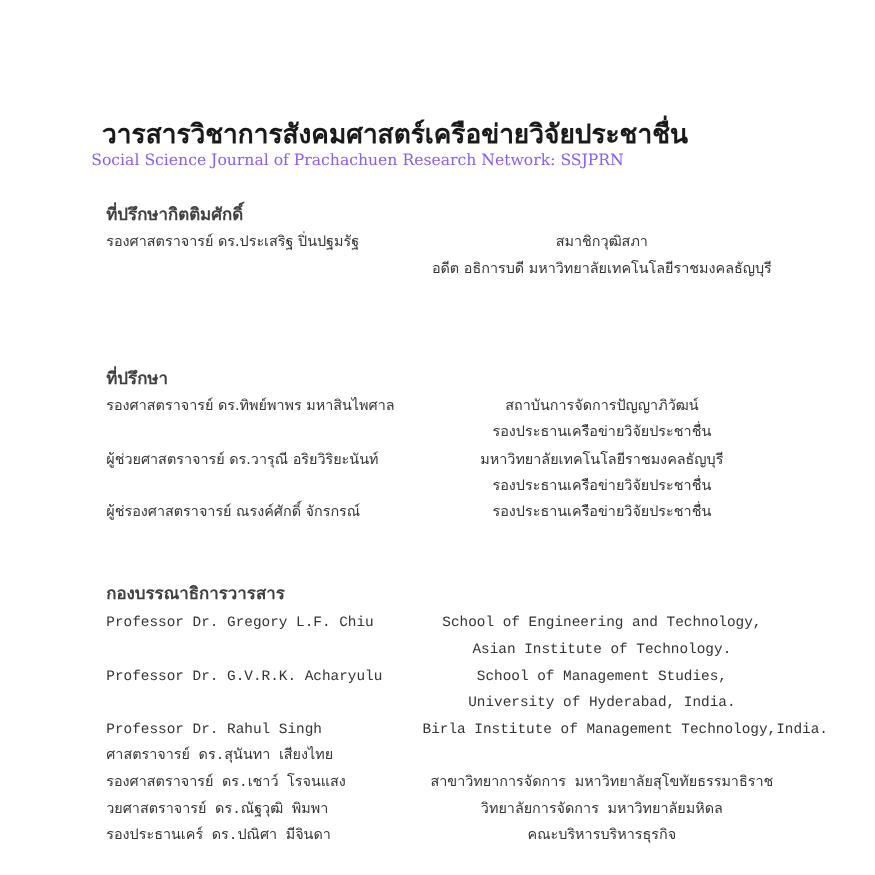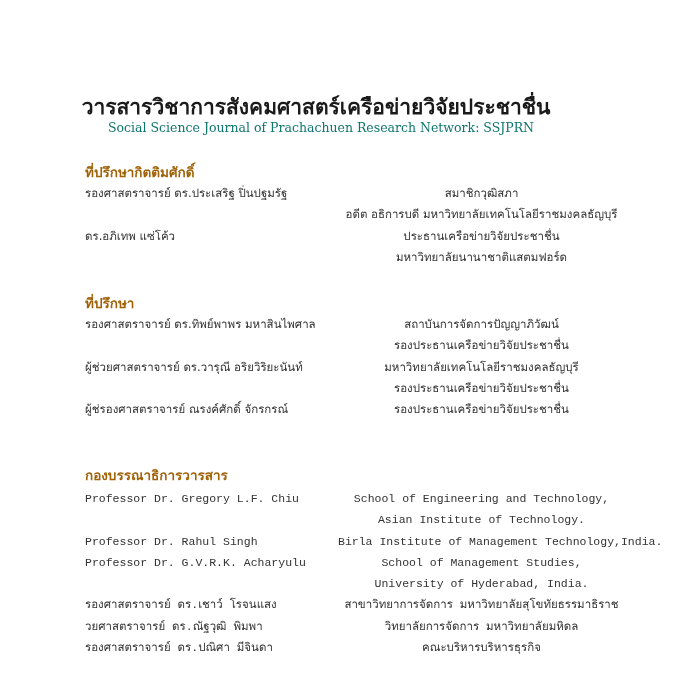--- a/index.html
+++ b/index.html
@@ -1,48 +1,41 @@
 <!DOCTYPE html>
 <html><head>
   <meta charset="utf-8">
   <style>
     html, body { margin: 0; padding: 0; background: #ffffff; }
     body { width: 700px; height: 700px; position: relative; overflow: hidden;
            font-family: "DejaVu Sans", "Liberation Sans", sans-serif; color: #222; }
     .title { position: absolute; left: 0; width: 632px; top: 90px; text-align: center;
              font-size: 21px; font-weight: bold; color: #1a1a1a; letter-spacing: 0px; }
     .subtitle { position: absolute; left: 0; width: 572px; top: 120px; text-align: center;
-                font-family: "DejaVu Serif", "Liberation Serif", serif; font-size: 12.5px; color: #0f766e; margin-left: 35px; }
+                font-family: "DejaVu Serif", "Liberation Serif", serif; font-size: 12.5px; color: #8b5cf6; }
     .section { position: absolute; left: 85px; width: 540px; }
-    .heading { font-size: 13.5px; font-weight: bold; color: #a16207; height: 22px; line-height: 22px; }
+    .heading { font-size: 13.5px; font-weight: bold; color: #404040; height: 22px; line-height: 22px; }
     .row { display: flex; font-size: 11.5px; line-height: 21.3px; color: #333; }
     .row .name { width: 253px; flex: none; white-space: nowrap; }
     .row .aff { flex: 1; white-space: nowrap; text-align: center; }
     .aff-line { display: block; }
   </style>
 </head>
 <body>
 
 <div class="title">วารสารวิชาการสังคมศาสตร์เครือข่ายวิจัยประชาชื่น</div>
 <div class="subtitle">Social Science Journal of Prachachuen Research Network: SSJPRN</div>
 
 <div class="section" style="top:161px;">
   <div class="heading">ที่ปรึกษากิตติมศักดิ์</div>
   <div class="row">
     <span class="name">รองศาสตราจารย์ ดร.ประเสริฐ ปิ่นปฐมรัฐ</span>
     <span class="aff">
       <span class="aff-line">สมาชิกวุฒิสภา</span>
       <span class="aff-line">อดีต อธิการบดี มหาวิทยาลัยเทคโนโลยีราชมงคลธัญบุรี</span>
-    </span>
-  </div>
-  <div class="row">
-    <span class="name">ดร.อภิเทพ แซ่โค้ว</span>
-    <span class="aff">
-      <span class="aff-line">ประธานเครือข่ายวิจัยประชาชื่น</span>
-      <span class="aff-line">มหาวิทยาลัยนานาชาติแสตมฟอร์ด</span>
     </span>
   </div>
 </div>
 
 <div class="section" style="top:292px;">
   <div class="heading">ที่ปรึกษา</div>
   <div class="row">
     <span class="name">รองศาสตราจารย์ ดร.ทิพย์พาพร มหาสินไพศาล</span>
     <span class="aff">
       <span class="aff-line">สถาบันการจัดการปัญญาภิวัฒน์</span>
@@ -67,45 +60,46 @@
 <div class="section" style="top:466px;font-family:Liberation Mono, monospace;">
   <div class="heading">กองบรรณาธิการวารสาร</div>
   <div class="row">
     <span class="name">Professor Dr. Gregory L.F. Chiu</span>
     <span class="aff">
       <span class="aff-line">School of Engineering and Technology,</span>
       <span class="aff-line">Asian Institute of Technology.</span>
     </span>
   </div>
   <div class="row">
-    <span class="name">Professor Dr. Rahul Singh</span>
-    <span class="aff">
-      <span class="aff-line">Birla Institute of Management Technology,India.</span>
-    </span>
-  </div>
-  <div class="row">
     <span class="name">Professor Dr. G.V.R.K. Acharyulu</span>
     <span class="aff">
       <span class="aff-line">School of Management Studies,</span>
       <span class="aff-line">University of Hyderabad, India.</span>
     </span>
   </div>
   <div class="row">
+    <span class="name">Professor Dr. Rahul Singh</span>
+    <span class="aff">
+      <span class="aff-line">Birla Institute of Management Technology,India.</span>
+    </span>
+  </div>
+  <div class="row">
+    <span class="name">ศาสตราจารย์ ดร.สุนันทา เสียงไทย</span>
   </div>
   <div class="row">
     <span class="name">รองศาสตราจารย์ ดร.เชาว์ โรจนแสง</span>
     <span class="aff">
       <span class="aff-line">สาขาวิทยาการจัดการ มหาวิทยาลัยสุโขทัยธรรมาธิราช</span>
     </span>
   </div>
   <div class="row">
     <span class="name">วยศาสตราจารย์ ดร.ณัฐวุฒิ พิมพา</span>
     <span class="aff">
       <span class="aff-line">วิทยาลัยการจัดการ มหาวิทยาลัยมหิดล</span>
     </span>
   </div>
   <div class="row">
-    <span class="name">รองศาสตราจารย์ ดร.ปณิศา มีจินดา</span>
+    <span class="name">รองประธานเคร์ ดร.ปณิศา มีจินดา</span>
     <span class="aff">
       <span class="aff-line">คณะบริหารบริหารธุรกิจ</span>
     </span>
   </div>
 </div>
 
 </body></html>

